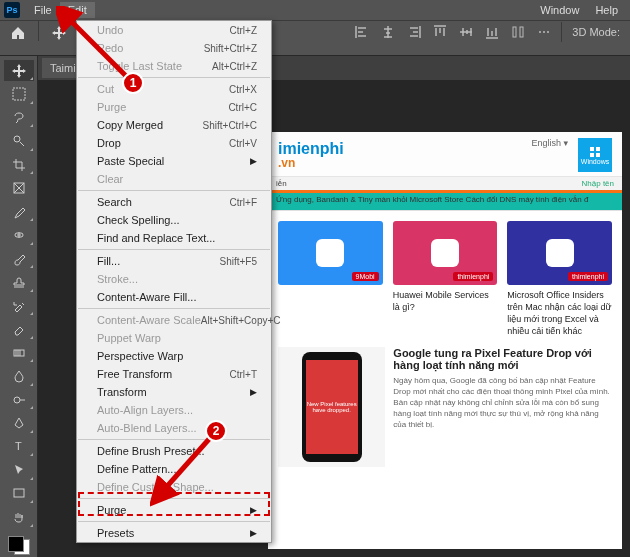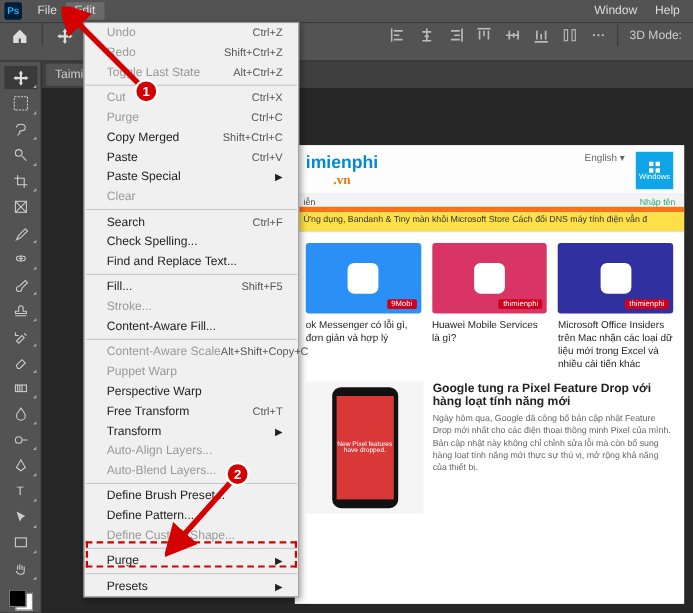--- a/index.html
+++ b/index.html
@@ -32,25 +32,25 @@
 .swatch { width:26px; height:26px; position:relative; margin-top:4px; }
 .swatch .fg { width:16px; height:16px; background:#000; border:1px solid #888; position:absolute; left:2px; top:2px; }
 .swatch .bg { width:16px; height:16px; background:#fff; border:1px solid #888; position:absolute; right:2px; bottom:2px; }
 
 
 .canvas { position:absolute; left:38px; top:80px; right:0; bottom:0; background:#262626; overflow:hidden; }
 .webshot { position:absolute; left:230px; top:52px; right:8px; bottom:8px; background:#fff; font-size:10px; color:#333; overflow:hidden; }
 .ws-top { background:#fdfdfd; border-bottom:1px solid #e5e5e5; padding:6px 10px 4px; display:flex; align-items:center; justify-content:space-between;}
 .logo-tmp { font-weight:bold; }
 .logo-tmp .t1{ color:#008ad1; font-size:16px;}
-.logo-tmp .t2{ color:#e67817; font-size:12px; display:block; text-align:center; margin-top:-2px;font-family:Liberation Serif, serif;}
+.logo-tmp .t2{ color:#e67817; font-size:12px; display:block; text-align:left; margin-top:-2px;}
 .ws-top .lang{ font-size:9px; color:#666; margin-right:6px;}
 .win-badge{ width:34px; height:34px; background:#0ea5e9; color:#fff; display:flex; flex-direction:column; align-items:center; justify-content:center; font-size:7px;}
-.ws-line{ height:16px; background:#f3f3f3; border-bottom:5px solid #f97316; font-size:8px; color:#444; padding:2px 8px;}
-.ws-banner{ height:18px; background:#fde047; border-bottom:1px solid #e0e0e0; font-size:8px; color:#333; padding:2px 8px; overflow:hidden; white-space:nowrap;}
+.ws-line{ height:16px; background:#f3f3f3; border-bottom:3px solid #f97316; font-size:8px; color:#444; padding:2px 8px;}
+.ws-banner{ height:18px; background:#14b8a6; border-bottom:1px solid #e0e0e0; font-size:8px; color:#333; padding:2px 8px; overflow:hidden; white-space:nowrap;}
 .ws-cards{ display:flex; gap:10px; padding:10px;}
 .card{ width:108px; }
 .card .thumb{ height:64px; display:flex; align-items:center; justify-content:center; position:relative; border-radius:3px;}
 .card .thumb .badge{ position:absolute; right:4px; bottom:4px; font-size:7px; color:#fff; background:#d0021b; padding:1px 4px; border-radius:2px;}
 .card .txt{ font-size:9px; line-height:12px; margin-top:4px; color:#222;}
 .ws-sec{ display:flex; gap:8px; padding:0 10px 10px;}
 .ws-sec .phone{ width:108px; height:120px; background:#f5f5f5; display:flex; align-items:center; justify-content:center; }
 .ws-sec .phone-inner{ width:60px; height:110px; background:#111; border-radius:8px; display:flex; align-items:center; justify-content:center; }
 .ws-sec .phone-screen{ width:52px; height:94px; background:#d93838; color:#fff; font-size:6px; display:flex; flex-direction:column; align-items:center; justify-content:center; text-align:center;}
 .ws-sec .art{ width:220px;}
@@ -303,21 +303,20 @@
       </div>
     </div>
     <div class="ws-line"><span>iễn</span><span style="float:right;color:#2a7">Nhập tên</span></div>
     <div class="ws-banner">Ứng dụng, Bandanh &amp; Tiny màn khỏi Microsoft Store     Cách đổi DNS máy tính điện vẫn đ</div>
     <div class="ws-cards" id="cards">
         <div class="card">
           <div class="thumb" style="background: rgb(43, 144, 245);">
             <div style="width: 28px; height: 28px; background: rgb(255, 255, 255); border-radius: 6px;"></div>
             <div class="badge">9Mobi</div>
           </div>
-          <div class="txt">ok Messenger có lỗi gì, đơn giản và hợp lý</div>
         </div>
         <div class="card">
           <div class="thumb" style="background: rgb(217, 52, 102);">
             <div style="width: 28px; height: 28px; background: rgb(255, 255, 255); border-radius: 6px;"></div>
             <div class="badge">thimienphi</div>
           </div>
           <div class="txt">Huawei Mobile Services là gì?</div>
         </div>
         <div class="card">
           <div class="thumb" style="background: rgb(48, 48, 160);">
@@ -364,21 +363,21 @@
     </div>
     <div class="row disabled">
       <span>Purge</span>
       <span class="sc">Ctrl+C</span>
     </div>
     <div class="row">
       <span>Copy Merged</span>
       <span class="sc">Shift+Ctrl+C</span>
     </div>
     <div class="row">
-      <span>Paste</span>
+      <span>Drop</span>
       <span class="sc">Ctrl+V</span>
     </div>
     <div class="row">
       <span>Paste Special</span>
       <span class="arw">▶</span>
     </div>
     <div class="row disabled">
       <span>Clear</span>
     </div>
     <hr>

